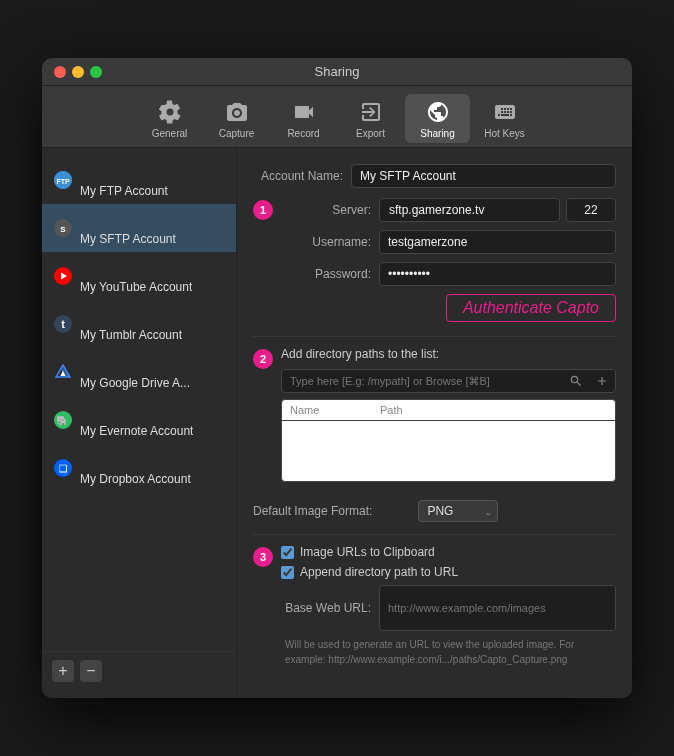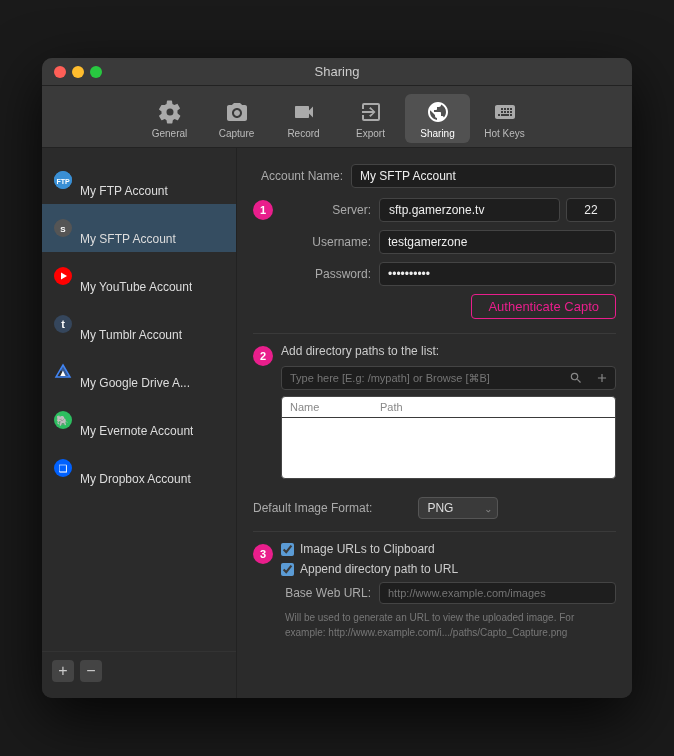--- a/index.html
+++ b/index.html
@@ -191,24 +191,25 @@
       align-items: center;
       justify-content: center;
       flex-shrink: 0;
     }
     .authenticate-btn {
       background: transparent;
       border: 1px solid #e91e8c;
       color: #e91e8c;
       border-radius: 4px;
       padding: 4px 16px;
-      font-size: 13px;
+      font-size: 16px;
       cursor: pointer;
       margin-left: auto;
       display: block;
+      font-style: italic;
     }
     .section-divider {
       border: none;
       border-top: 1px solid #3a3a3a;
       margin: 10px 0;
     }
     .section-label {
       font-size: 12px;
       color: #ccc;
       margin-bottom: 8px;
@@ -329,21 +330,21 @@
       color: #aaa;
       min-width: 90px;
       text-align: right;
     }
     .base-url-input {
       background: #1e1e1e;
       border: 1px solid #444;
       border-radius: 4px;
       color: #666;
       font-size: 11px;
-      padding: 4px 8px;
+      padding: 16px 8px;
       flex: 1;
       outline: none;
     }
     .help-text {
       font-size: 10px;
       color: #777;
       line-height: 1.5;
       margin-top: 4px;
       padding-left: 4px;
     }

